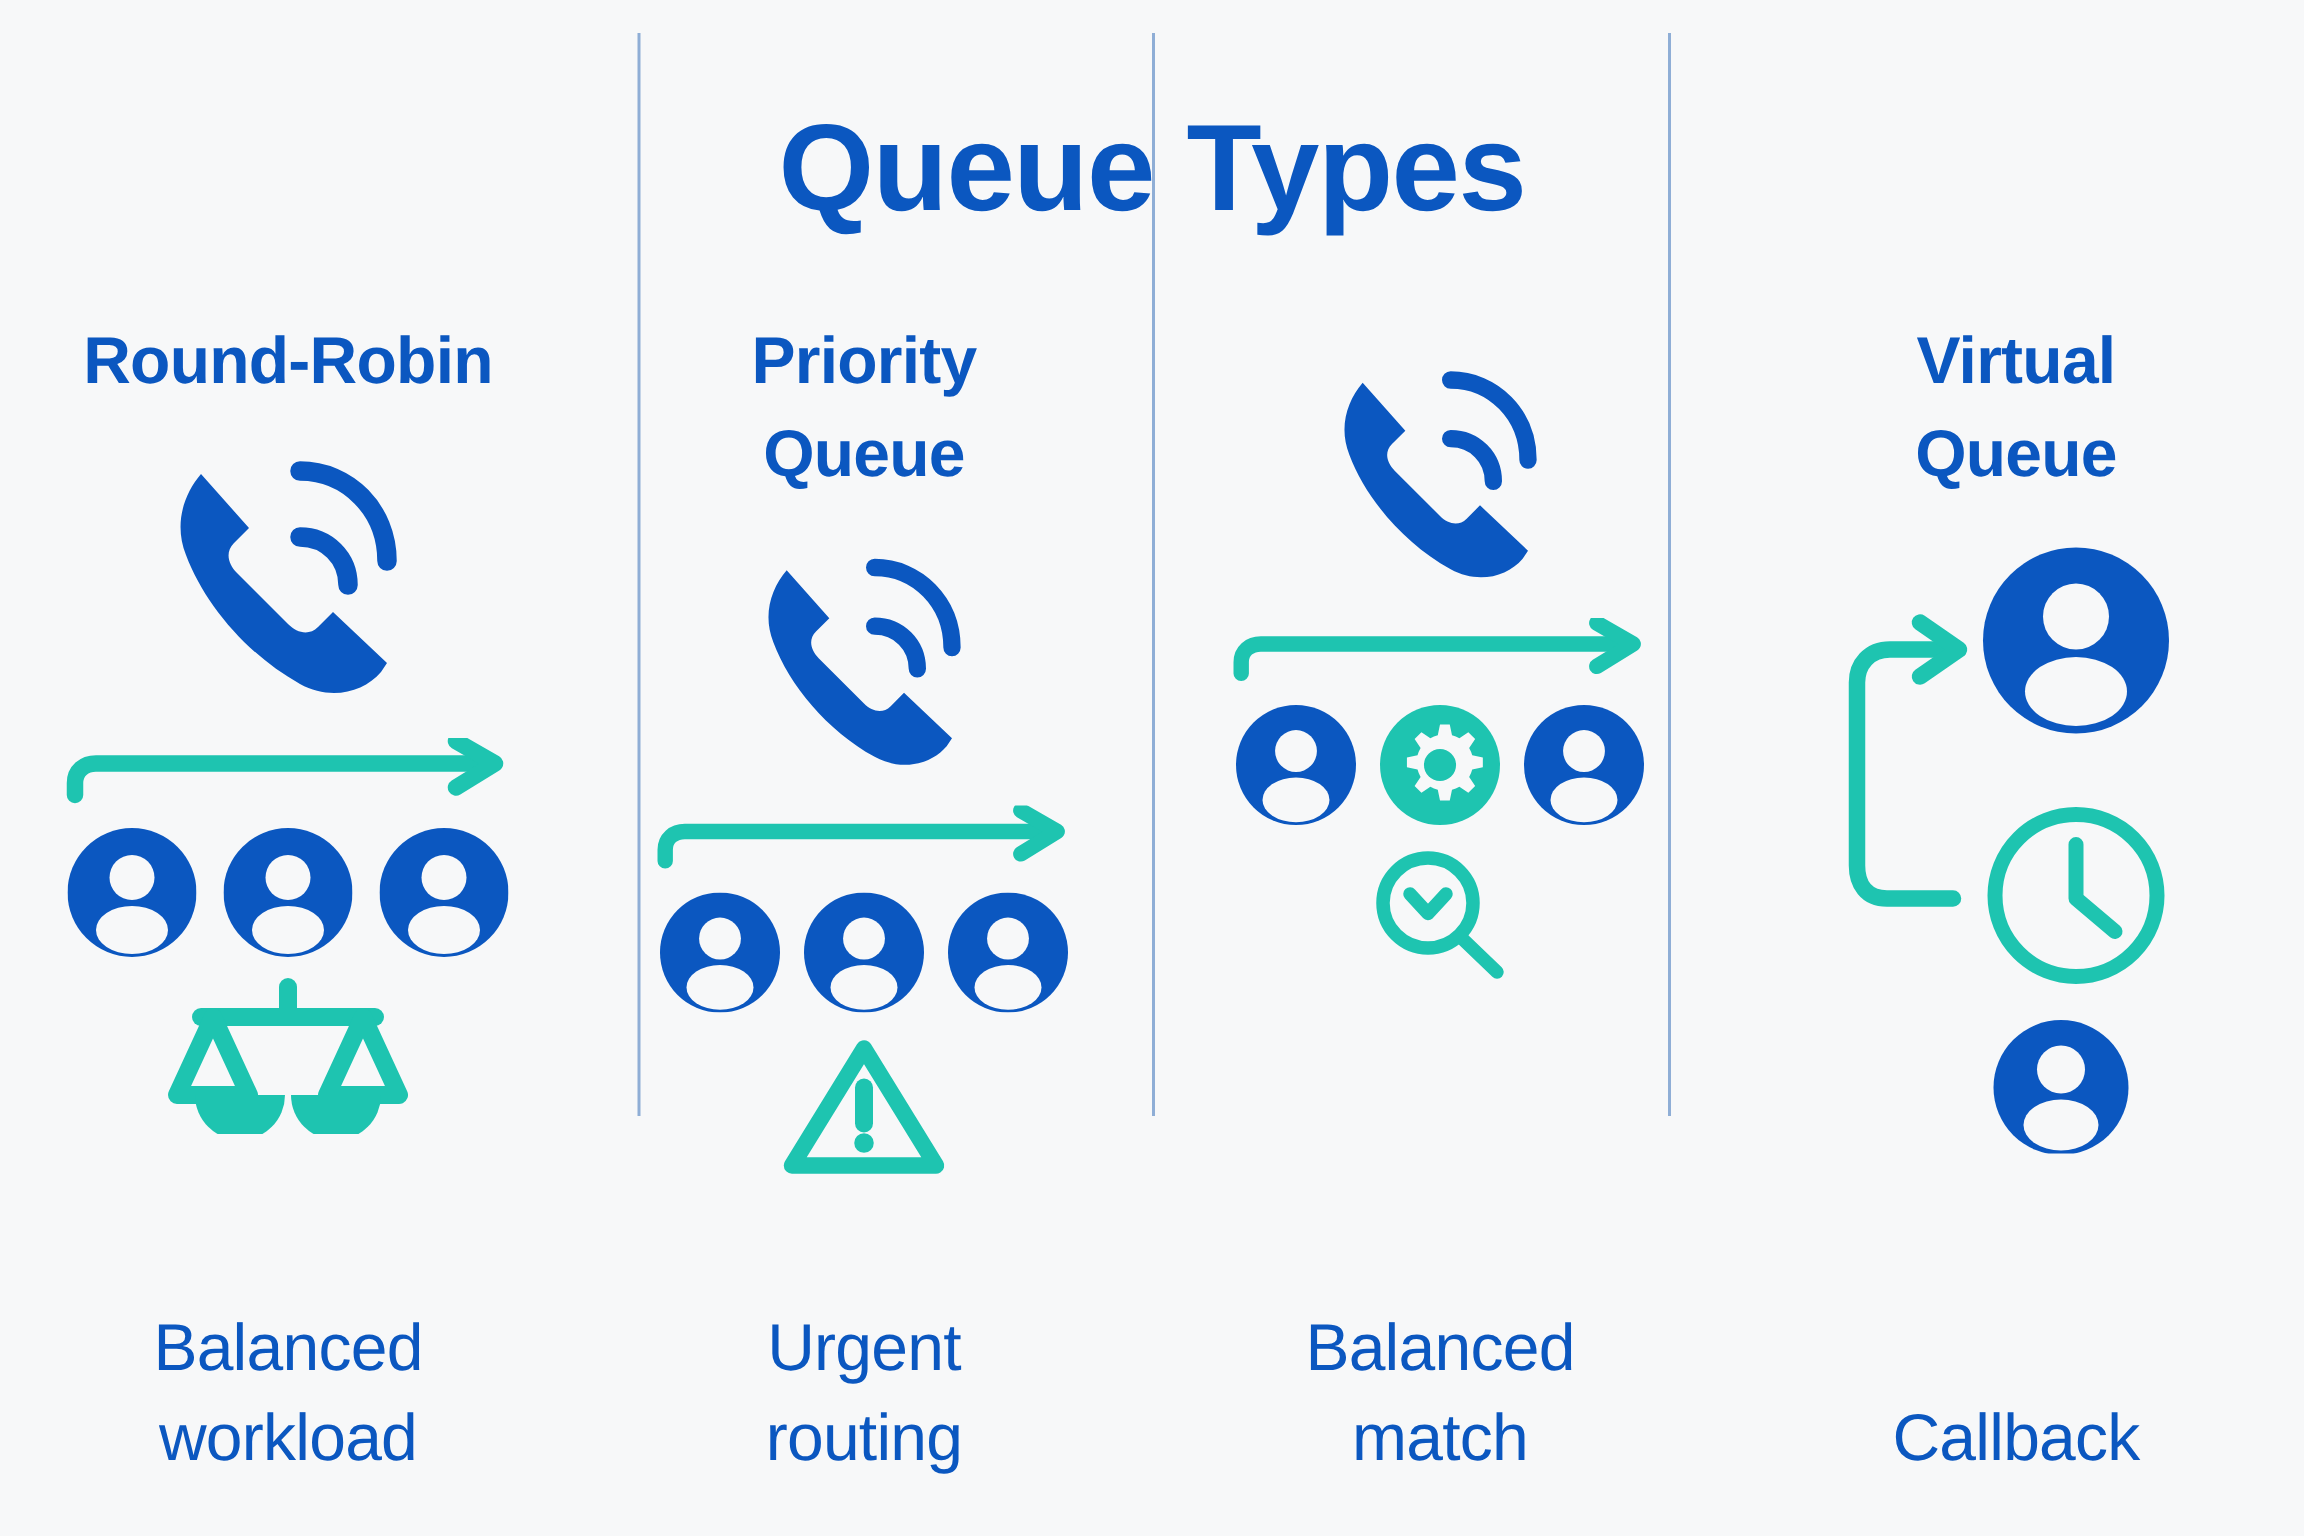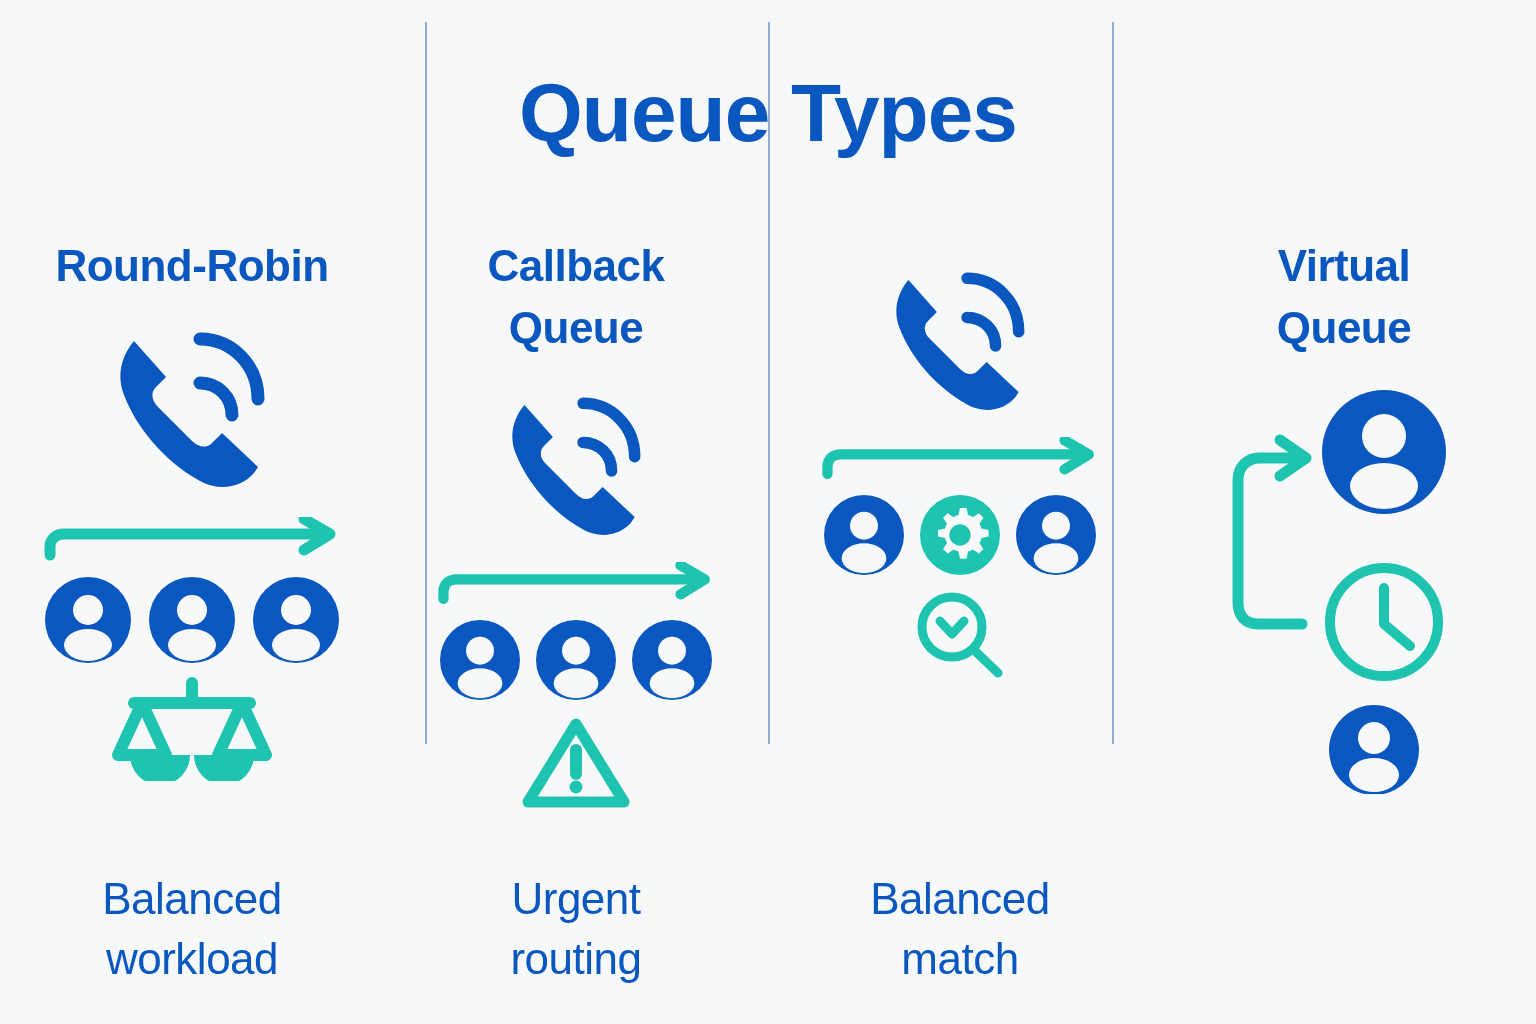--- a/index.html
+++ b/index.html
@@ -41,21 +41,20 @@
     width: 1536px;
     height: 790px;
     display: flex;
   }
   .column {
     position: relative;
     flex: 1 1 25%;
     display: flex;
     flex-direction: column;
     align-items: center;
-    margin-top: 25px;
   }
   .divider {
     position: absolute;
     top: 22px;
     width: 2px;
     height: 722px;
     background: #8FAED6;
   }
   .div1 { left: 425px; }
   .div2 { left: 768px; }
@@ -177,21 +176,21 @@
       </div>
 
       <div class="col-caption">
         <span>Balanced</span><br>
         <span>workload</span>
       </div>
     </div>
 
     <div class="column">
       <div class="col-head">
-        <span>Callback</span><br>
+        <span>Priority</span><br>
         <span>Queue</span>
       </div>
 
       <div class="stack" style="margin-top:22px;">
         <span class="icon-phone">
           <svg width="150" height="160" viewBox="0 0 168 180">
             <g fill="#0B57C0">
               <path d="M26 26 C14 40 8 60 16 80 C28 112 56 146 92 166 C112 177 134 172 146 158
                        L150 152 L114 118 L104 128 C98 134 90 132 84 126 L50 92 C44 86 42 78 48 72
                        L58 62 L26 26 Z"></path>
@@ -349,18 +348,18 @@
             <g>
               <circle cx="150" cy="376" r="45" fill="#0B57C0"></circle>
               <circle cx="150" cy="364" r="16" fill="#F7F8F9"></circle>
               <ellipse cx="150" cy="401" rx="25" ry="17" fill="#F7F8F9"></ellipse>
             </g>
           </svg>
         </span>
       </div>
 
       <div class="col-caption">
-        <br>
+        <span>Callback</span><br>
       </div>
     </div>
 
   </div>
 </div>
 
 </body></html>

